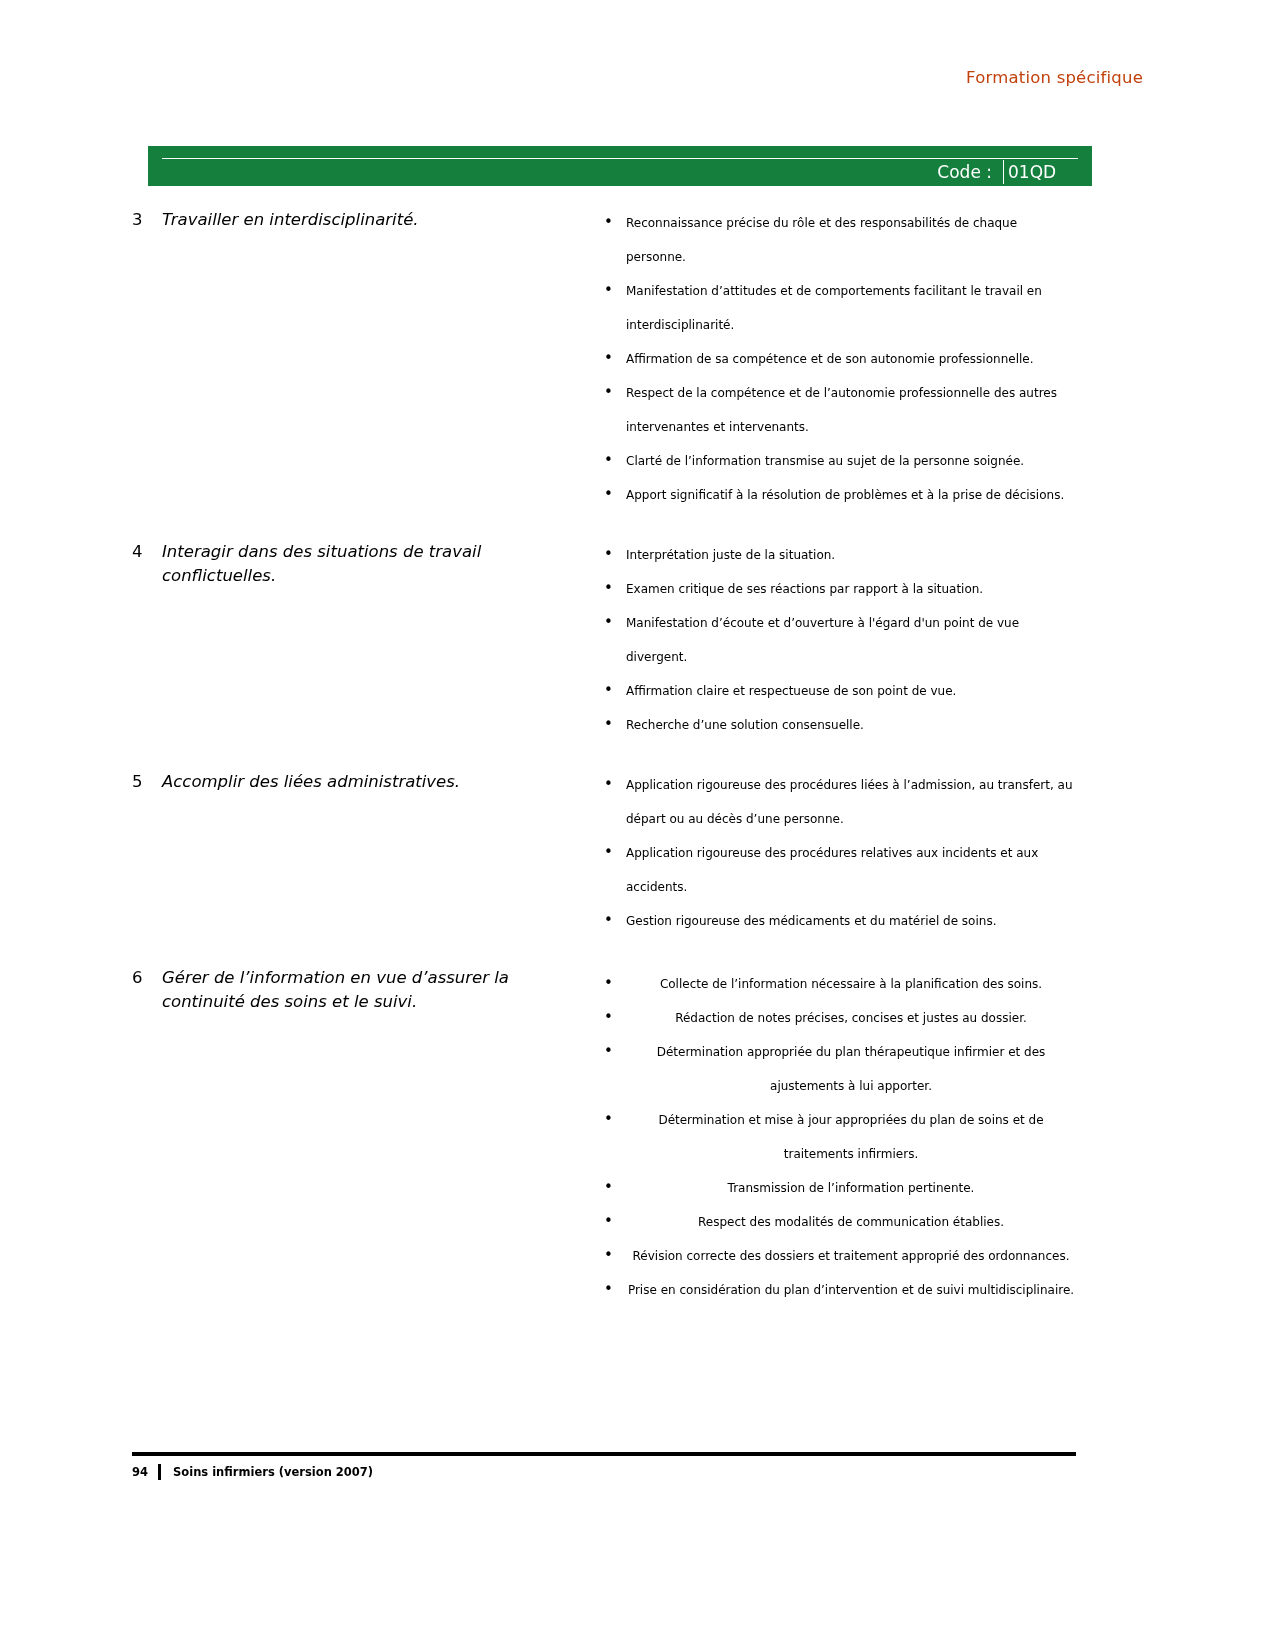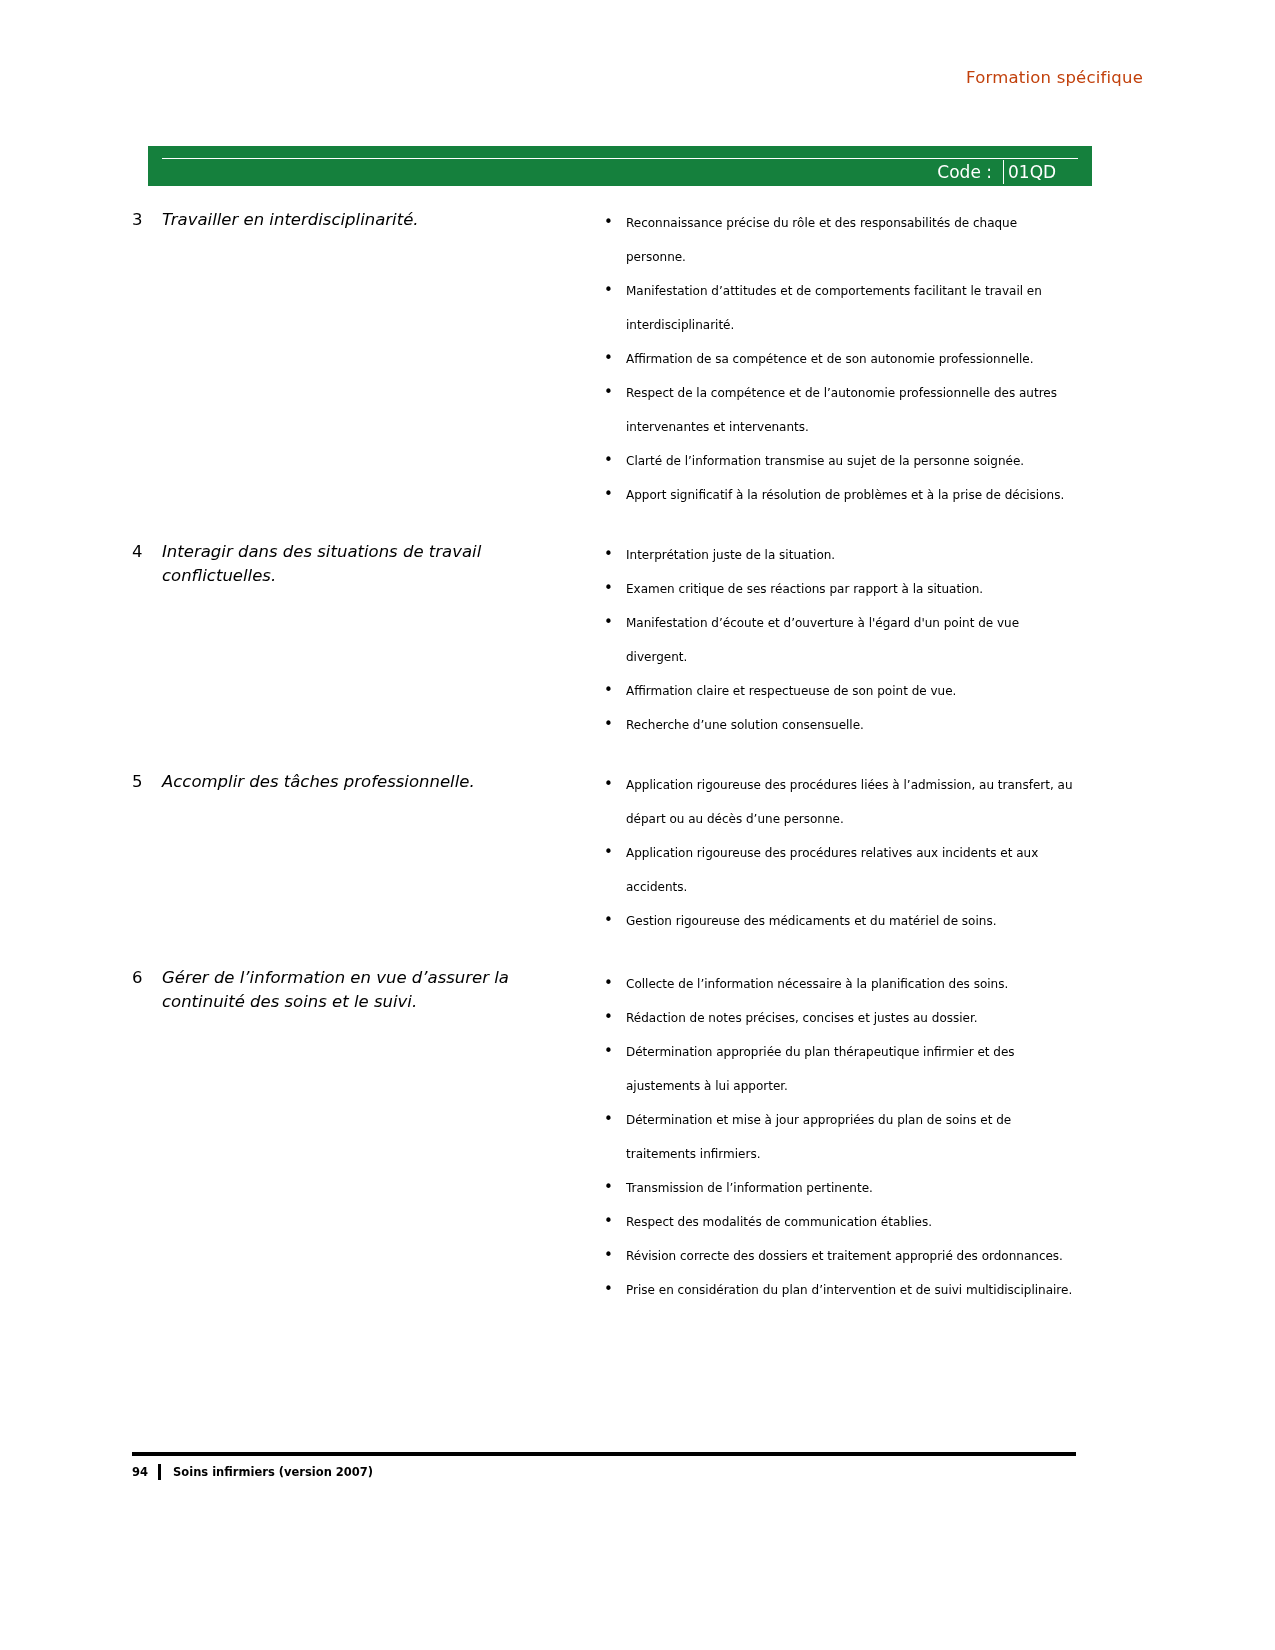--- a/index.html
+++ b/index.html
@@ -127,21 +127,21 @@
   ul.crit li::before {
     content: "\2022";
     position: absolute;
     left: 4px;
     top: -1px;
     font-size: 15px;
   }
 
   
   .row-4 .col-right { padding-top: 0px; }
-  .row-6 .col-right { padding-top: 3px; }
+  .row-6 .col-right { padding-top: 3px; text-align: center; }
 
   
   .footer-rule {
     position: absolute;
     left: 132px;
     top: 1452px;
     width: 944px;
     height: 4px;
     background: #000000;
   }
@@ -215,21 +215,21 @@
           <li>Manifestation d’écoute et d’ouverture à l'égard d'un point de vue divergent.</li>
           <li>Affirmation claire et respectueuse de son point de vue.</li>
           <li>Recherche d’une solution consensuelle.</li>
         </ul>
       </div>
     </div>
 
     <div class="row row-5">
       <div class="col-left">
         <div class="num">5</div>
-        <div class="task">Accomplir des tâches professionnelle.</div>
+        <div class="task">Accomplir des liées administratives.</div>
       </div>
       <div class="col-right">
         <ul class="crit">
           <li>Application rigoureuse des procédures liées à l’admission, au transfert, au départ ou au décès d’une personne.</li>
           <li>Application rigoureuse des procédures relatives aux incidents et aux accidents.</li>
           <li>Gestion rigoureuse des médicaments et du matériel de soins.</li>
         </ul>
       </div>
     </div>
 

